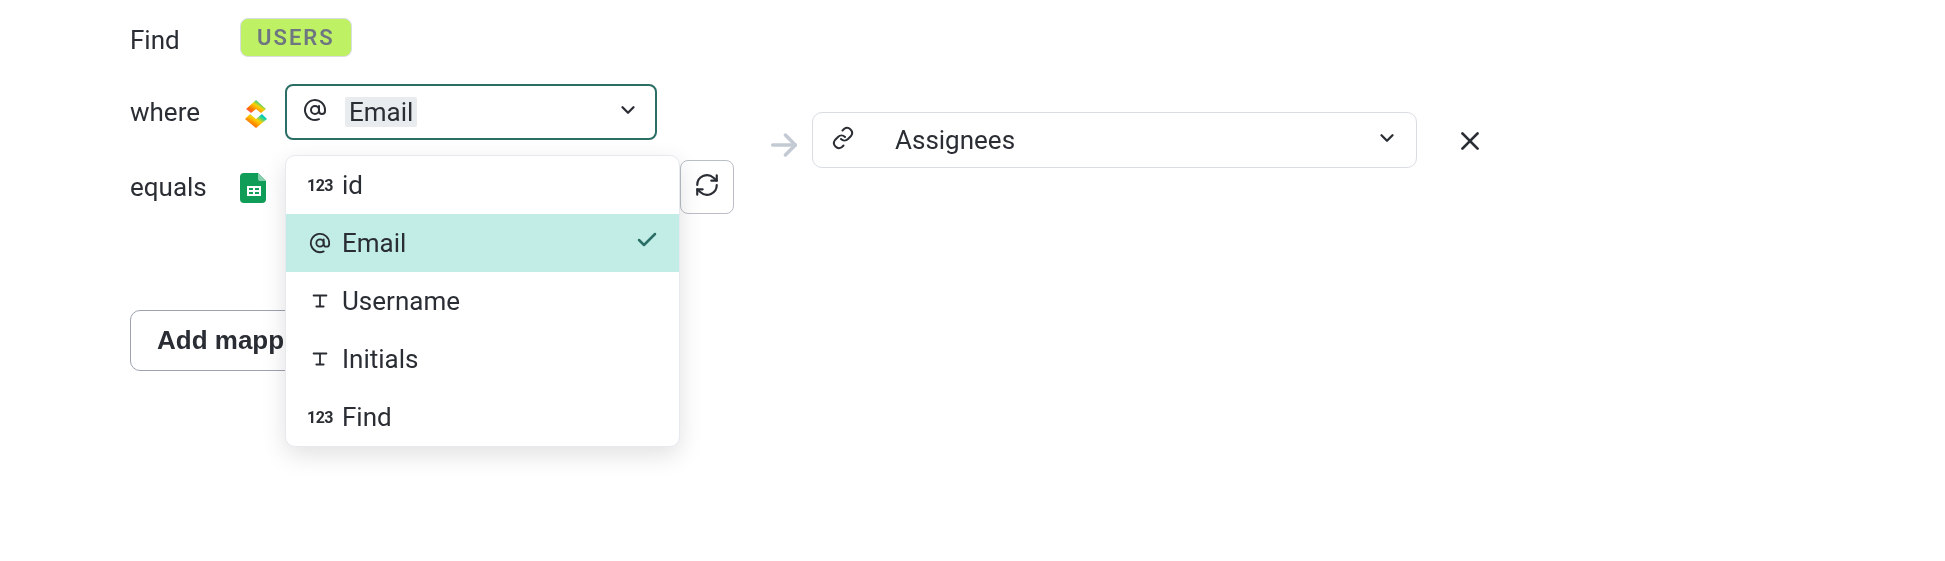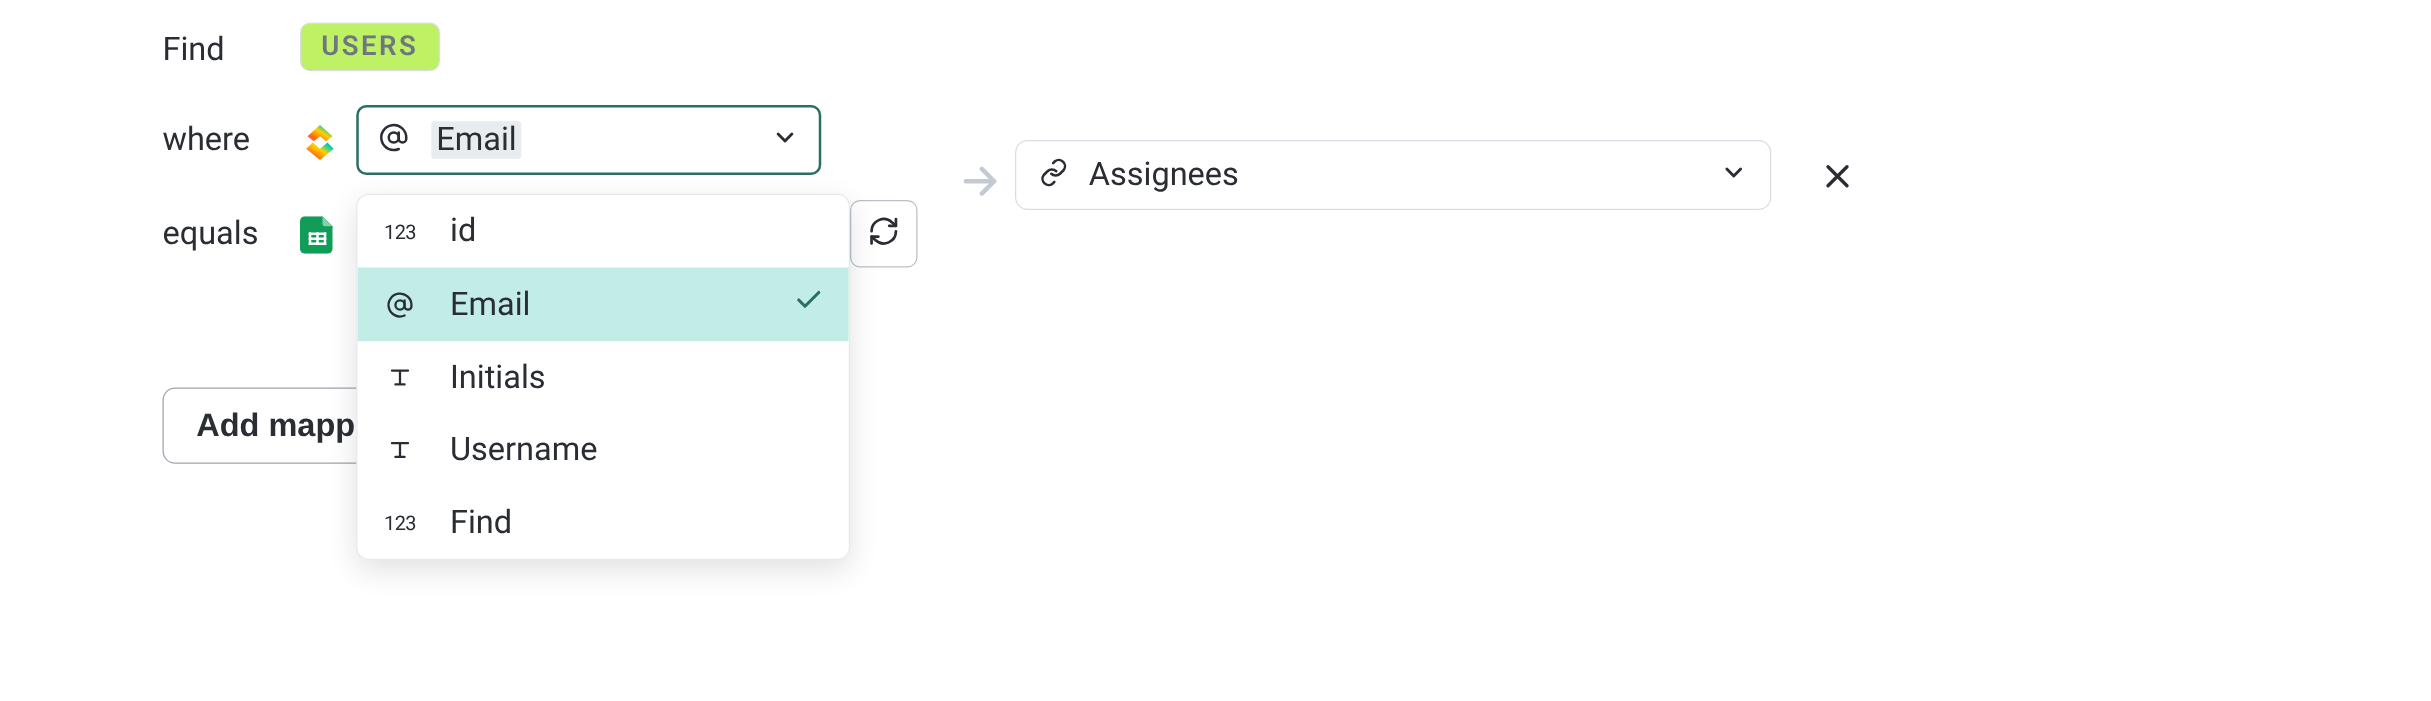--- a/index.html
+++ b/index.html
@@ -112,32 +112,32 @@
     cursor: pointer;
   }
   .dropdown-item .icon-slot {
     width: 28px;
     flex: 0 0 28px;
     display: flex;
     justify-content: center;
     align-items: center;
   }
   .dropdown-item .lbl {
-    margin-left: 26px;
+    margin-left: 8px;
   }
   .dropdown-item.selected {
     background: #c2ede7;
   }
   .dropdown-item .check {
     margin-left: auto;
     color: #2a6e65;
   }
   .num-badge {
     font-size: 16px;
-    font-weight: 400;
+    font-weight: 700;
     color: #2a2e34;
     letter-spacing: -0.5px;
   }
 
   
   .refresh-btn {
     position: absolute;
     top: 160px;
     left: 680px;
     width: 54px;
@@ -183,20 +183,21 @@
     left: 812px;
     width: 605px;
     height: 56px;
     border: 1px solid #d9dde3;
     border-radius: 10px;
     background: #fff;
     display: flex;
     align-items: center;
     padding: 16px 18px;
     cursor: pointer;
+    gap: 24px;
   }
   .assignees-select .lbl {
     font-size: 26px;
     margin-left: 16px;
   }
   .assignees-select .chev {
     margin-left: auto;
     color: #2a2e34;
   }
 
@@ -270,29 +271,29 @@
           <polyline points="20 6 9 17 4 12"></polyline>
         </svg>
       </span>
     </div>
     <div class="dropdown-item">
       <span class="icon-slot">
         <svg width="22" height="22" viewBox="0 0 24 24" fill="none" stroke="#2a2e34" stroke-width="2" stroke-linecap="round">
           <path d="M5 6h14M12 6v12M8 18h8"></path>
         </svg>
       </span>
-      <span class="lbl">Initials</span>
+      <span class="lbl">Username</span>
     </div>
     <div class="dropdown-item">
       <span class="icon-slot">
         <svg width="22" height="22" viewBox="0 0 24 24" fill="none" stroke="#2a2e34" stroke-width="2" stroke-linecap="round">
           <path d="M5 6h14M12 6v12M8 18h8"></path>
         </svg>
       </span>
-      <span class="lbl">Username</span>
+      <span class="lbl">Initials</span>
     </div>
     <div class="dropdown-item">
       <span class="icon-slot">
           <span class="num-badge">123</span>
         </span>
       <span class="lbl">Find</span>
     </div>
   </div>
 
   <div class="row-label row3-label">equals</div>

